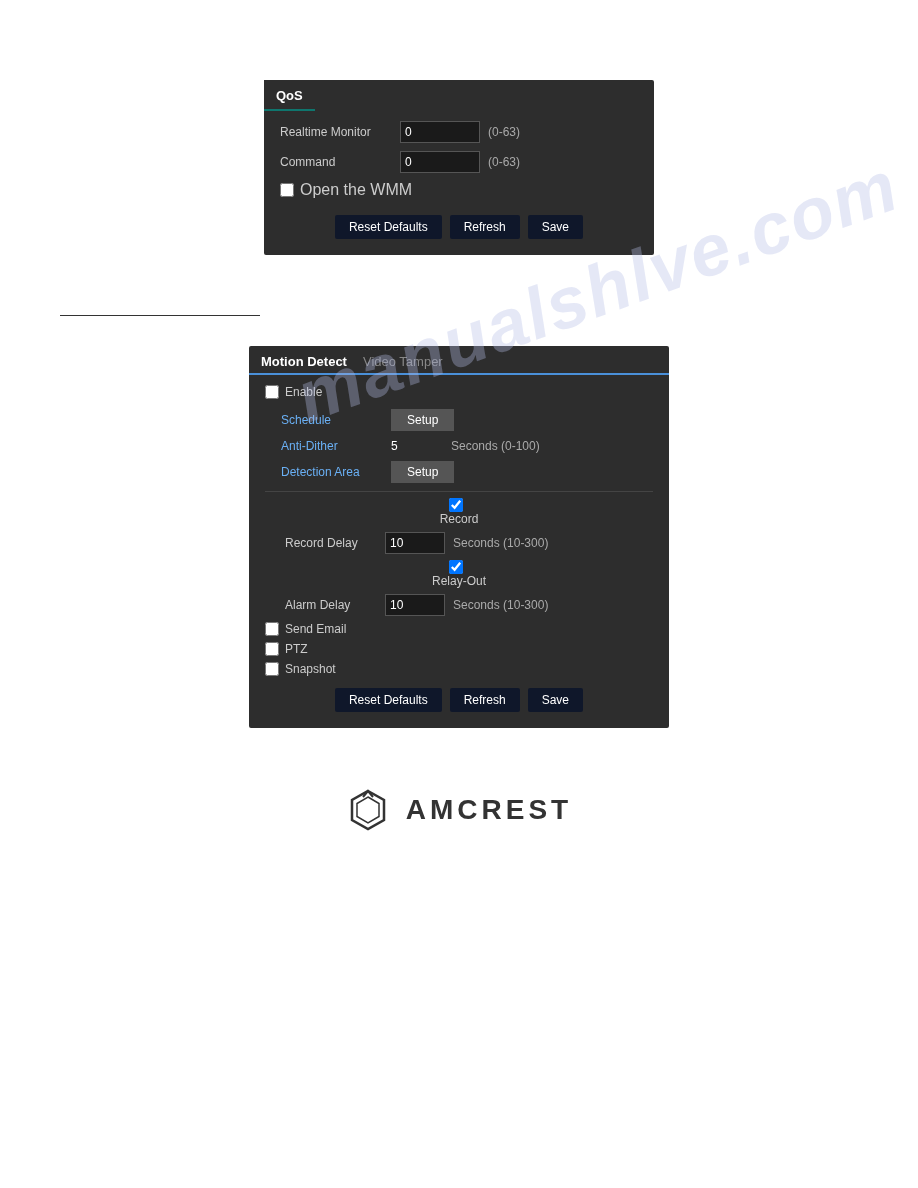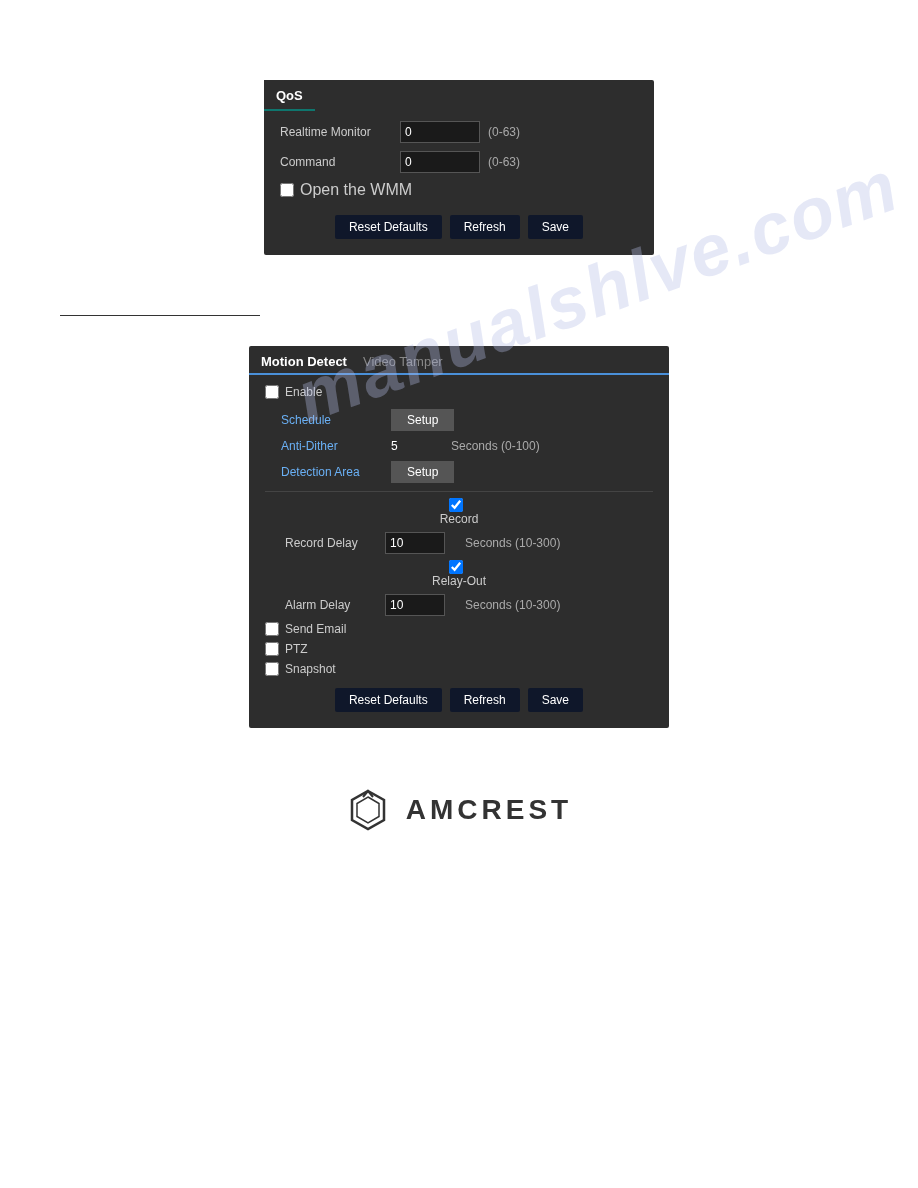--- a/index.html
+++ b/index.html
@@ -266,21 +266,21 @@
       color: #ffffff;
       width: 60px;
       height: 22px;
       padding: 0 4px;
       font-size: 12px;
     }
 
     .sub-range {
       color: #aaaaaa;
       font-size: 12px;
-      margin-left: 20px;
+      margin-left: 8px;
     }
 
     
     .amcrest-logo {
       display: flex;
       align-items: center;
       gap: 16px;
       margin-top: 20px;
       margin-bottom: 30px;
     }

